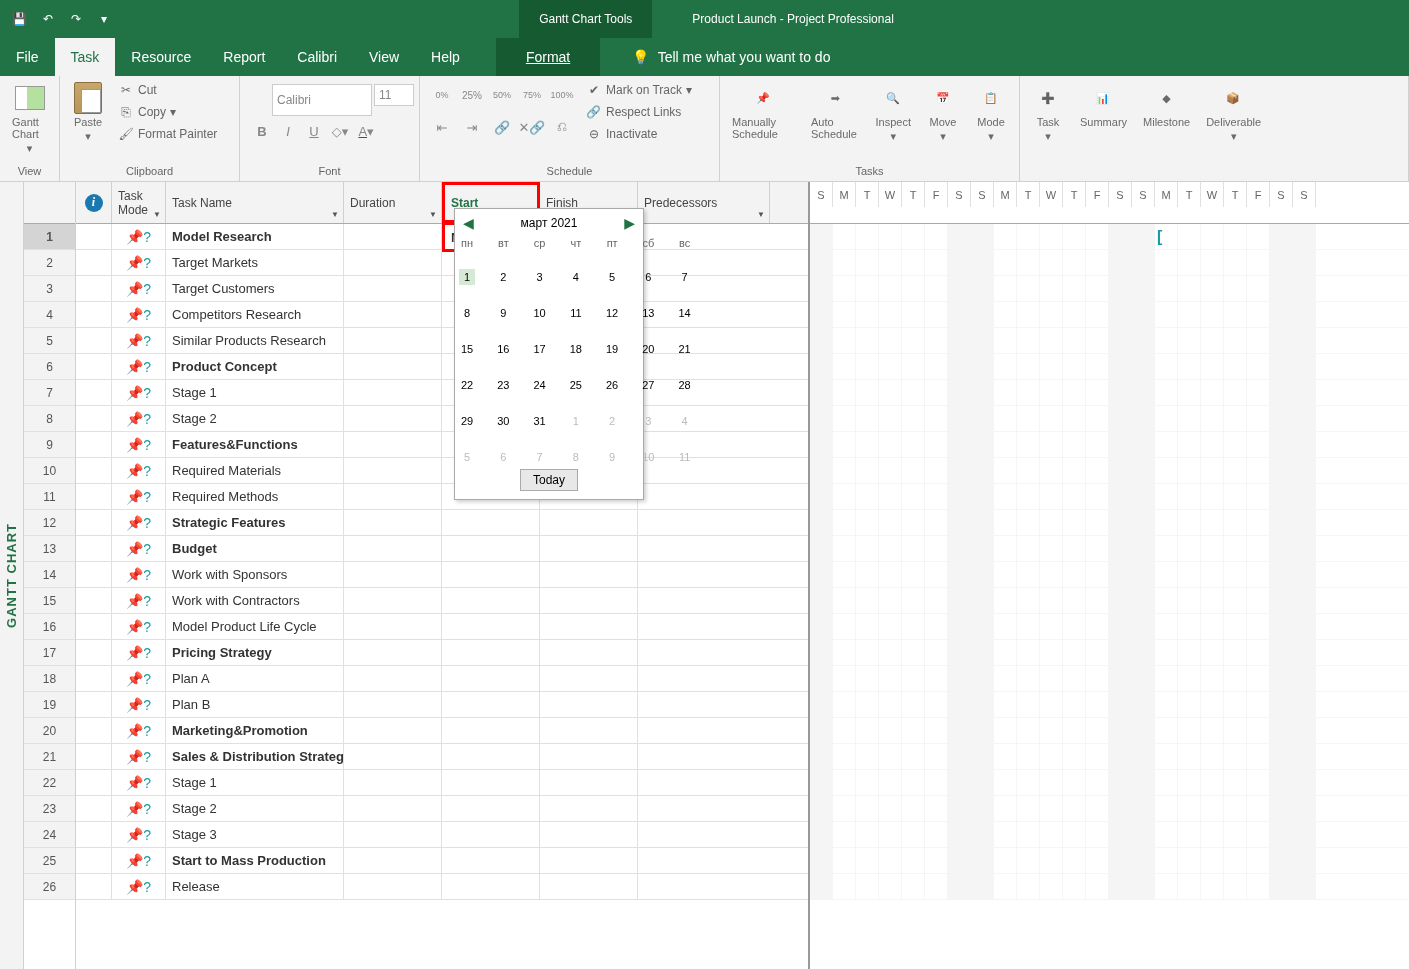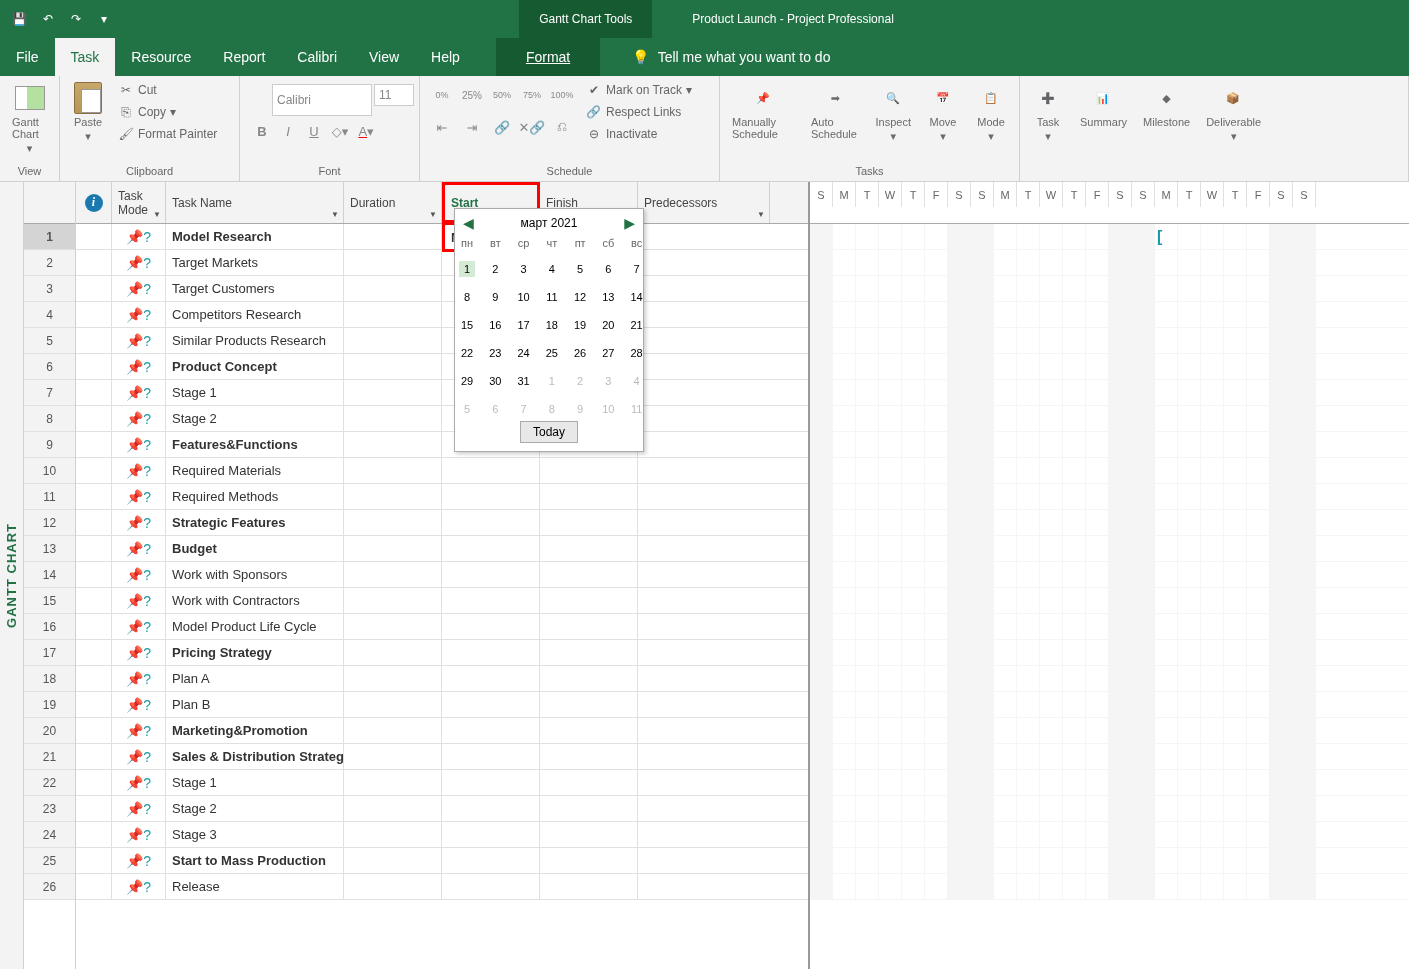--- a/index.html
+++ b/index.html
@@ -80,21 +80,21 @@
 .tl-bot div { width: 23px; border-right: 1px solid #e0e0e0; display: flex; align-items: center; justify-content: center; }
 .tl-body { position: relative; }
 .tl-row { height: 26px; border-bottom: 1px solid #f5f5f5; display: flex; }
 .tl-cell { width: 23px; border-right: 1px solid #f5f5f5; }
 .tl-cell.wk { background: #f5f5f5; }
 .marker { position: absolute; left: 347px; top: 4px; color: #1a9ba8; font-weight: bold; }
 
 .datepicker { position: absolute; left: 11px; top: 26px; width: 190px; background: white; border: 1px solid #aaa; box-shadow: 2px 2px 4px rgba(0,0,0,0.2); z-index: 100; padding: 4px; }
 .dp-head { display: flex; justify-content: space-between; align-items: center; font-size: 12px; padding: 2px 4px; }
 .dp-nav { color: #217346; cursor: pointer; font-size: 14px; }
-.dp-days { display: grid; grid-template-columns: repeat(7, 1fr); gap: 12px; font-size: 11px; text-align: center; margin: 4px 0; }
+.dp-days { display: grid; grid-template-columns: repeat(7, 1fr); gap: 20px; font-size: 11px; text-align: center; margin: 4px 0; }
 .dp-dh { color: #666; }
 .dp-d { padding: 2px; cursor: pointer; }
 .dp-d.sel { background: #d4ead4; }
 .dp-d.other { color: #bbb; }
 .dp-today { display: block; margin: 4px auto; padding: 3px 12px; font-size: 12px; border: 1px solid #aaa; background: #e8e8e8; cursor: pointer; }
 
 .info-info-icon { width: 18px; height: 18px; border-radius: 50%; background: #1a7ab0; color: white; display: flex; align-items: center; justify-content: center; font-style: italic; font-size: 12px; font-weight: bold; font-family: serif; }
 
 .paste-icon { width: 28px; height: 32px; background: linear-gradient(#c7a76b,#b8965a); border: 1px solid #8a7040; border-radius: 2px; position: relative; }
 .paste-icon::after { content: ''; position: absolute; top: 6px; left: 6px; width: 18px; height: 22px; background: white; border: 1px solid #999; }

